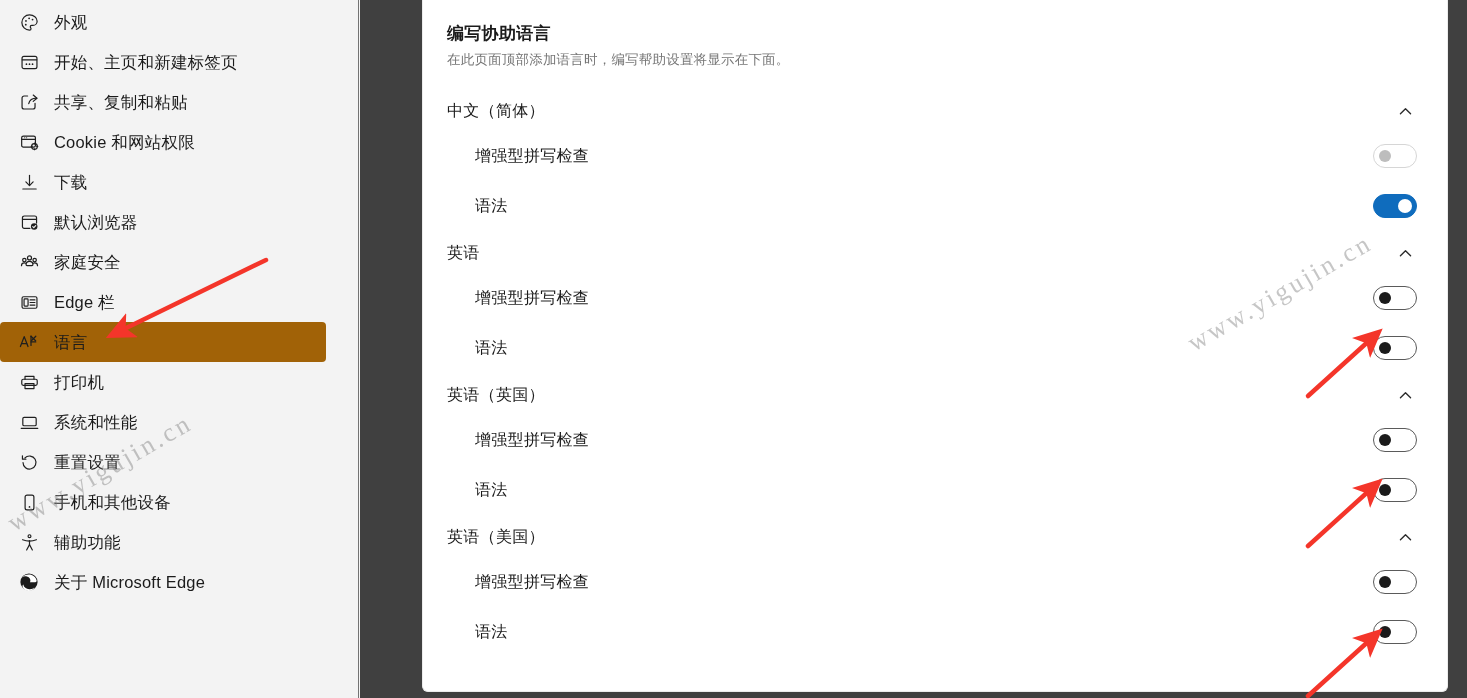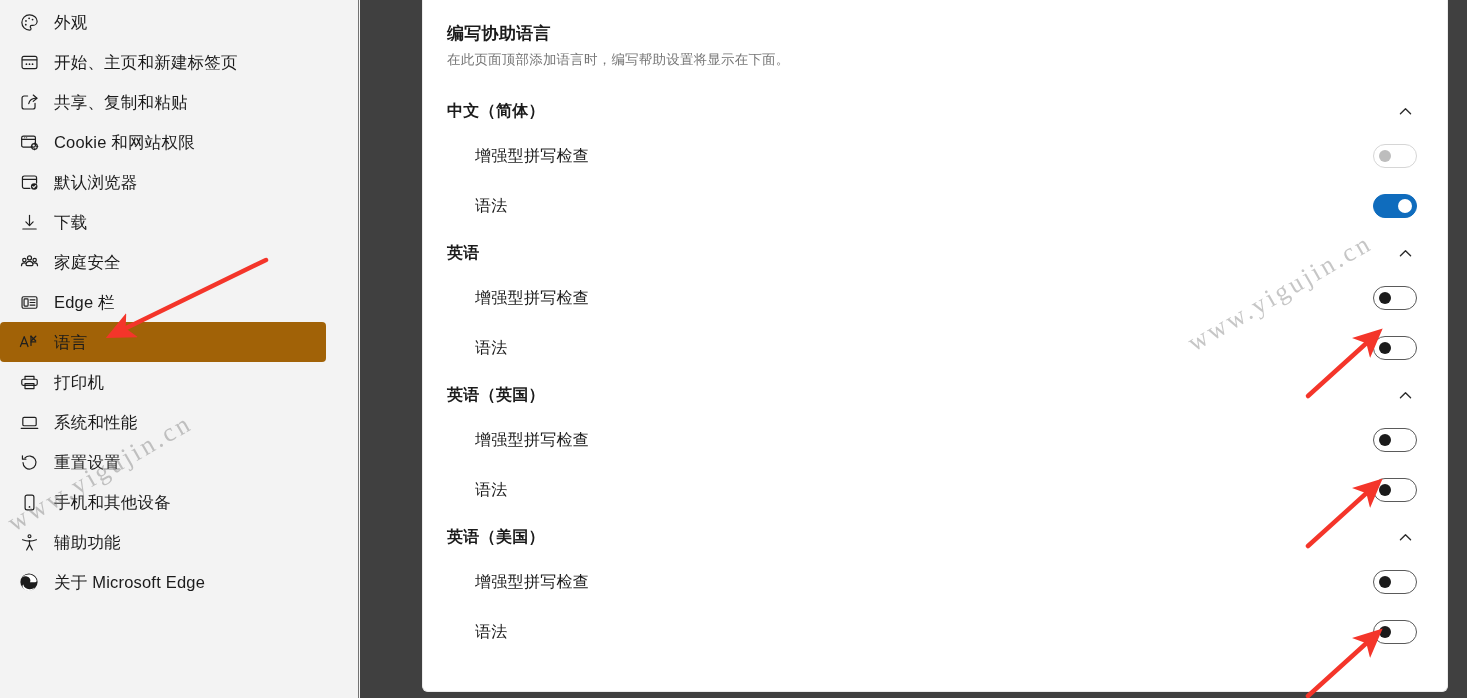--- a/index.html
+++ b/index.html
@@ -102,21 +102,21 @@
   .lang-group { margin-bottom: 2px; }
   .lang-header {
     display: flex;
     align-items: center;
     justify-content: space-between;
     height: 40px;
     cursor: default;
   }
   .lang-name {
     font-size: 16px;
-    font-weight: 700;
+    font-weight: 400;
     color: #1b1b1b;
     letter-spacing: .3px;
   }
   .chevron {
     width: 28px; height: 28px;
     display: flex; align-items: center; justify-content: center;
     color: #2b2b2b;
     margin-right: 4px;
   }
   .chevron svg { display:block; }
@@ -248,37 +248,37 @@
               <circle cx="8" cy="6" r=".6" fill="currentColor"></circle>
               <circle stroke="currentColor" fill="none" stroke-width="1.25" stroke-linecap="round" stroke-linejoin="round" cx="16.2" cy="15.1" r="3"></circle>
               <path stroke="currentColor" fill="none" stroke-width="1.25" stroke-linecap="round" stroke-linejoin="round" d="M16.2 12.6v-.9M16.2 18.5v-.9M18.7 15.1h.9M12.8 15.1h.9"></path>
             </svg>
           </span>
           <span class="nav-label">Cookie 和网站权限</span>
         </div>
         <div class="nav-item">
           <span class="nav-icon">
             <svg width="21" height="21" viewBox="0 0 22 22">
+              <path stroke="currentColor" fill="none" stroke-width="1.25" stroke-linecap="round" stroke-linejoin="round" d="M11 3.6v10.3"></path>
+              <path stroke="currentColor" fill="none" stroke-width="1.25" stroke-linecap="round" stroke-linejoin="round" d="M7.2 10.4L11 14.2l3.8-3.8"></path>
+              <path stroke="currentColor" fill="none" stroke-width="1.25" stroke-linecap="round" stroke-linejoin="round" d="M4 17.8h14"></path>
+            </svg>
+          </span>
+          <span class="nav-label">下载</span>
+        </div>
+        <div class="nav-item">
+          <span class="nav-icon">
+            <svg width="21" height="21" viewBox="0 0 22 22">
               <path stroke="currentColor" fill="none" stroke-width="1.25" stroke-linecap="round" stroke-linejoin="round" d="M18.4 11.6V6.1A1.9 1.9 0 0 0 16.5 4.2h-11A1.9 1.9 0 0 0 3.6 6.1v9.2a1.9 1.9 0 0 0 1.9 1.9h5.9"></path>
               <path stroke="currentColor" fill="none" stroke-width="1.25" stroke-linecap="round" stroke-linejoin="round" d="M3.7 7.8h14.6"></path>
               <circle cx="15.9" cy="15.2" r="3.4" fill="currentColor"></circle>
               <path d="M14.4 15.3l1.1 1.1 2-2.2" stroke="#f3f3f3" fill="none" stroke-width="1.2" stroke-linecap="round" stroke-linejoin="round"></path>
             </svg>
           </span>
           <span class="nav-label">默认浏览器</span>
-        </div>
-        <div class="nav-item">
-          <span class="nav-icon">
-            <svg width="21" height="21" viewBox="0 0 22 22">
-              <path stroke="currentColor" fill="none" stroke-width="1.25" stroke-linecap="round" stroke-linejoin="round" d="M11 3.6v10.3"></path>
-              <path stroke="currentColor" fill="none" stroke-width="1.25" stroke-linecap="round" stroke-linejoin="round" d="M7.2 10.4L11 14.2l3.8-3.8"></path>
-              <path stroke="currentColor" fill="none" stroke-width="1.25" stroke-linecap="round" stroke-linejoin="round" d="M4 17.8h14"></path>
-            </svg>
-          </span>
-          <span class="nav-label">下载</span>
         </div>
         <div class="nav-item">
           <span class="nav-icon">
             <svg width="21" height="21" viewBox="0 0 22 22">
               <circle stroke="currentColor" fill="none" stroke-width="1.25" stroke-linecap="round" stroke-linejoin="round" cx="11" cy="6.2" r="2.1"></circle>
               <circle stroke="currentColor" fill="none" stroke-width="1.25" stroke-linecap="round" stroke-linejoin="round" cx="5.6" cy="8.5" r="1.8"></circle>
               <circle stroke="currentColor" fill="none" stroke-width="1.25" stroke-linecap="round" stroke-linejoin="round" cx="16.4" cy="8.5" r="1.8"></circle>
               <path stroke="currentColor" fill="none" stroke-width="1.25" stroke-linecap="round" stroke-linejoin="round" d="M7.4 13.2c0-2 1.6-3.3 3.6-3.3s3.6 1.3 3.6 3.3c0 .6-.4 1-1 1H8.4c-.6 0-1-.4-1-1z"></path>
               <path stroke="currentColor" fill="none" stroke-width="1.25" stroke-linecap="round" stroke-linejoin="round" d="M2.6 14.3c0-1.8 1.3-2.9 3-2.9.5 0 1 .1 1.4.3"></path>
               <path stroke="currentColor" fill="none" stroke-width="1.25" stroke-linecap="round" stroke-linejoin="round" d="M19.4 14.3c0-1.8-1.3-2.9-3-2.9-.5 0-1 .1-1.4.3"></path>

